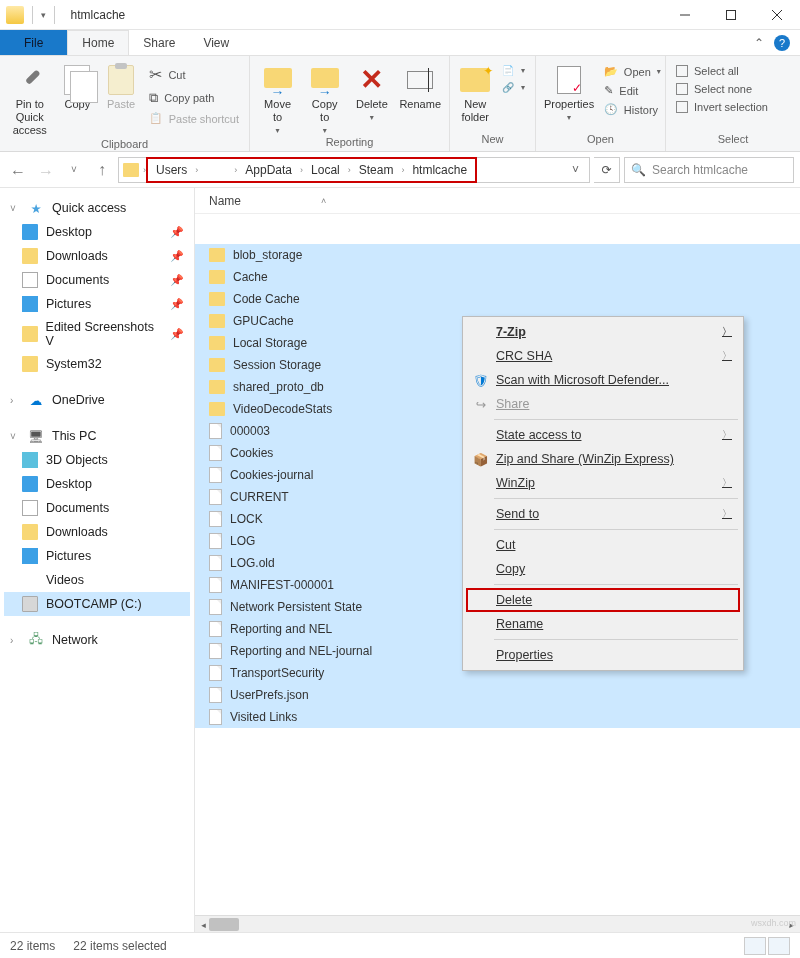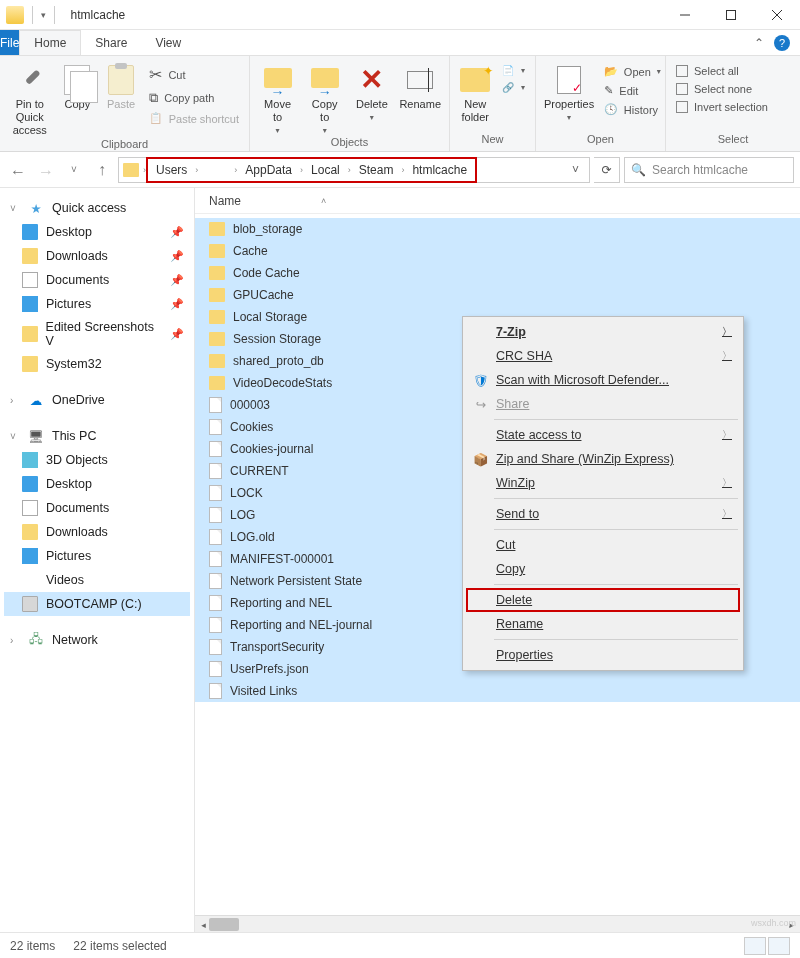--- a/index.html
+++ b/index.html
@@ -9,21 +9,21 @@
   .titlebar { height: 30px; display: flex; align-items: center; border-bottom: 1px solid #e5e5e5; }
   .titlebar .qat { display: flex; align-items: center; gap: 4px; padding: 0 6px; }
   .titlebar .qat .folder-ico { width: 18px; height: 18px; background: linear-gradient(#ffe9a6, #f5c842); border-radius: 2px; }
   .titlebar .divider { width: 1px; height: 18px; background: #ccc; margin: 0 4px; }
   .titlebar .title { padding-left: 6px; }
   .titlebar .spacer { flex: 1; }
   .winbtn { width: 46px; height: 30px; display: flex; align-items: center; justify-content: center; }
 
   
   .tabrow { height: 26px; display: flex; align-items: stretch; border-bottom: 1px solid #e1e1e1; position: relative; }
-  .filetab { background: #1979ca; color: #ffffff; padding: 4px 0; display: flex; align-items: center; }
+  .filetab { background: #1979ca; color: #0f172a; padding: 4px 24px; display: flex; align-items: center; }
   .tab { padding: 4px 14px; display: flex; align-items: center; color: #444; }
   .tab.active { background: #f5f6f7; border-top: 1px solid #e1e1e1; border-left: 1px solid #e1e1e1; border-right: 1px solid #e1e1e1; }
   .tabrow .right { margin-left: auto; display: flex; align-items: center; gap: 10px; padding-right: 10px; }
   .chevup { color: #666; }
   .helpcircle { width: 16px; height: 16px; border-radius: 50%; background: #1979ca; color: #fff; display: flex; align-items: center; justify-content: center; font-size: 11px; }
 
   
   .ribbon { height: 96px; background: #f5f6f7; border-bottom: 1px solid #dadada; display: flex; }
   .group { border-right: 1px solid #e1e1e1; padding: 4px 8px; display: flex; flex-direction: column; }
   .group .body { flex: 1; display: flex; align-items: flex-start; gap: 8px; }
@@ -91,21 +91,21 @@
   .nicon.net{color:#5a9e6f;}
   .nicon.obj{background:#5ac0de;}
   .nicon.music{color:#2e7cd6;}
   .nicon.video{color:#2e7cd6;}
   .navsep { height: 12px; }
 
   
   .filepane { flex: 1; display: flex; flex-direction: column; position: relative; }
   .colhead { height: 26px; display: flex; align-items: center; padding-left: 14px; color: #444; border-bottom: 1px solid #eee; }
   .colhead .sortarrow { margin-left: 80px; color: #888; font-size: 9px; }
-  .filelist { flex: 1; overflow: hidden; padding: 4px 0; }
+  .filelist { flex: 1; overflow: hidden; padding: 4px 0; margin-top: 26px; }
   .filerow { display: flex; align-items: center; gap: 8px; padding: 2px 4px 2px 14px; height: 22px; }
   .filerow.sel { background: #cce8ff; }
   .fico { width:16px;height:14px; }
   .fico.folder{background:#f8d775;border-radius:1px;}
   .fico.file{background:#fff;border:1px solid #bbb;width:13px;height:16px;position:relative;}
   .fico.file::after{content:"";position:absolute;right:0;top:0;border-top:4px solid #eee;border-left:4px solid transparent;}
   .hscroll { height: 17px; background: #f0f0f0; border-top: 1px solid #ddd; position: relative; }
   .hscroll .thumb { position:absolute;left:14px;top:2px;width:30px;height:13px;background:#c1c1c1;border-radius:2px;}
   .hscroll .rbtn{position:absolute;right:0;top:0;width:17px;height:17px;display:flex;align-items:center;justify-content:center;color:#666;font-size:9px;}
   .hscroll .lbtn{position:absolute;left:0;top:0;width:17px;height:17px;display:flex;align-items:center;justify-content:center;color:#666;font-size:9px;}
@@ -239,21 +239,21 @@
         <span>Delete</span>
           <span class="dropdown-arrow">▾</span>
       </div>
       <div class="bigbtn narrow">
         <div class="ico32">
             <div class="ico-rename"></div>
           </div>
         <span>Rename</span>
       </div>
     </div>
-    <div class="label">Objects</div>
+    <div class="label">Reporting</div>
   </div>
 
   <div class="group" style="width:86px">
     <div class="body">
       <div class="bigbtn narrow">
         <div class="ico32">
             <div class="ico-newfolder"></div>
           </div>
         <span style="white-space:pre-line">New
 folder</span>

